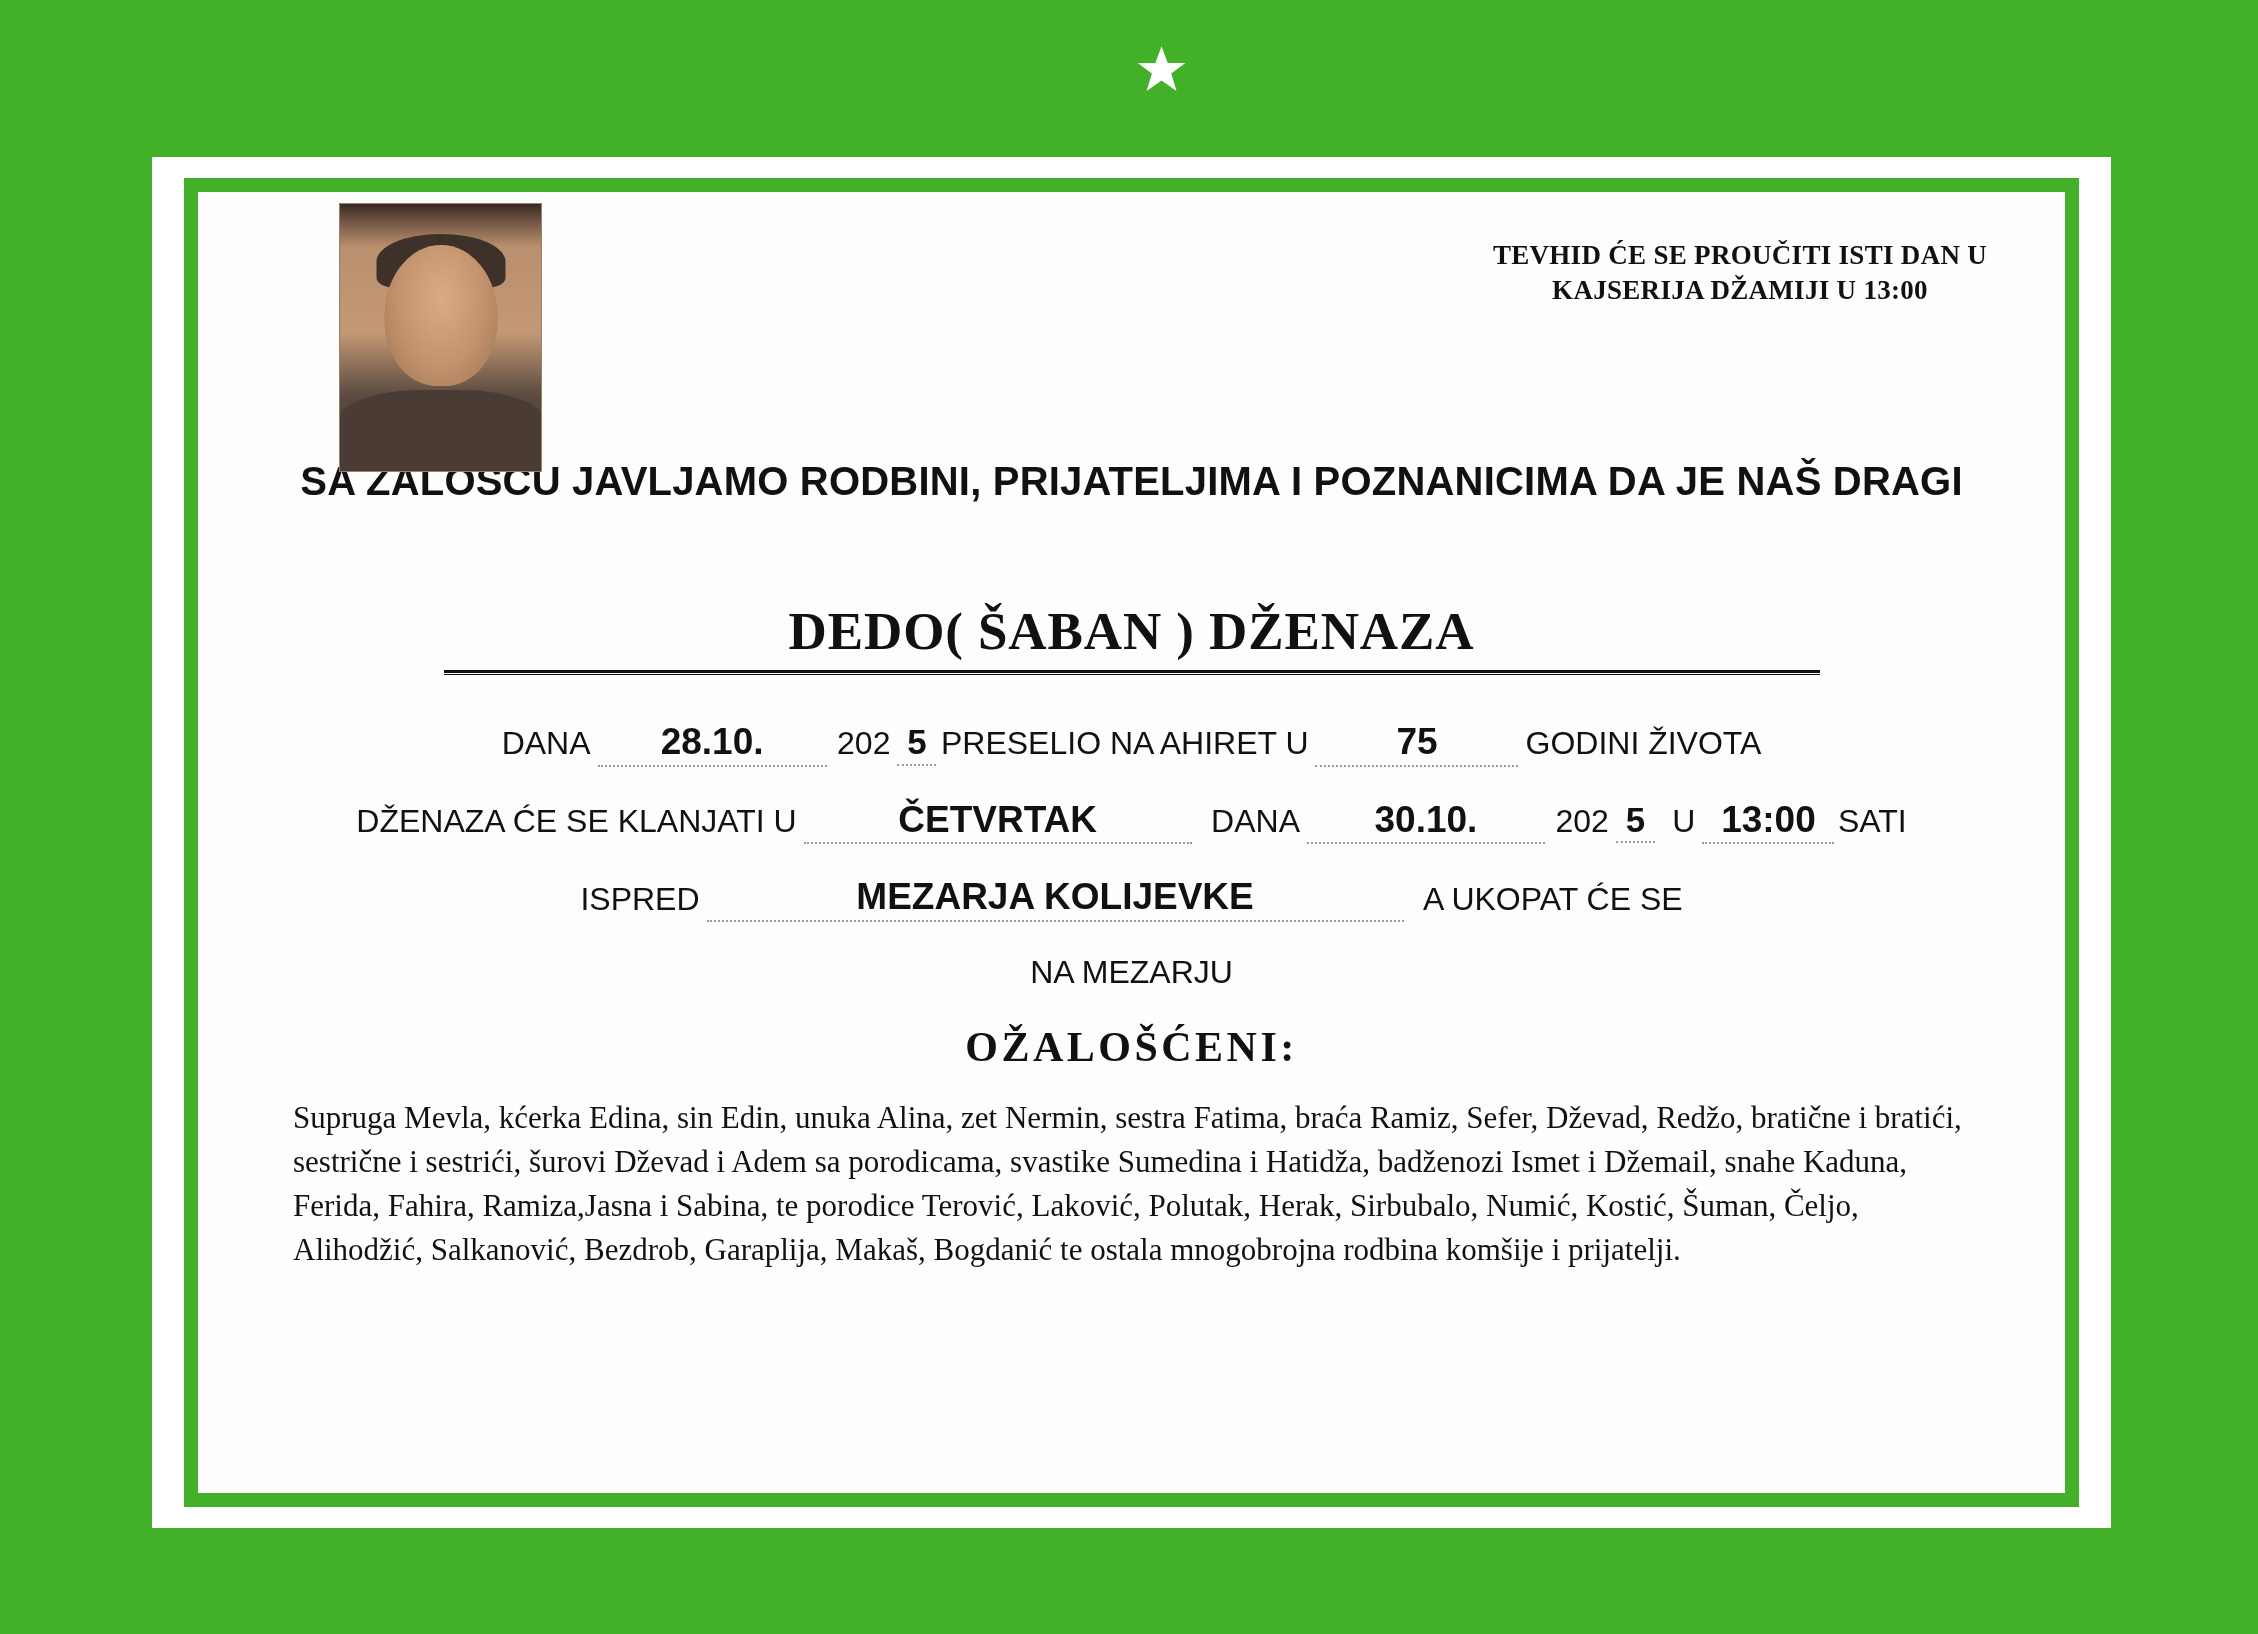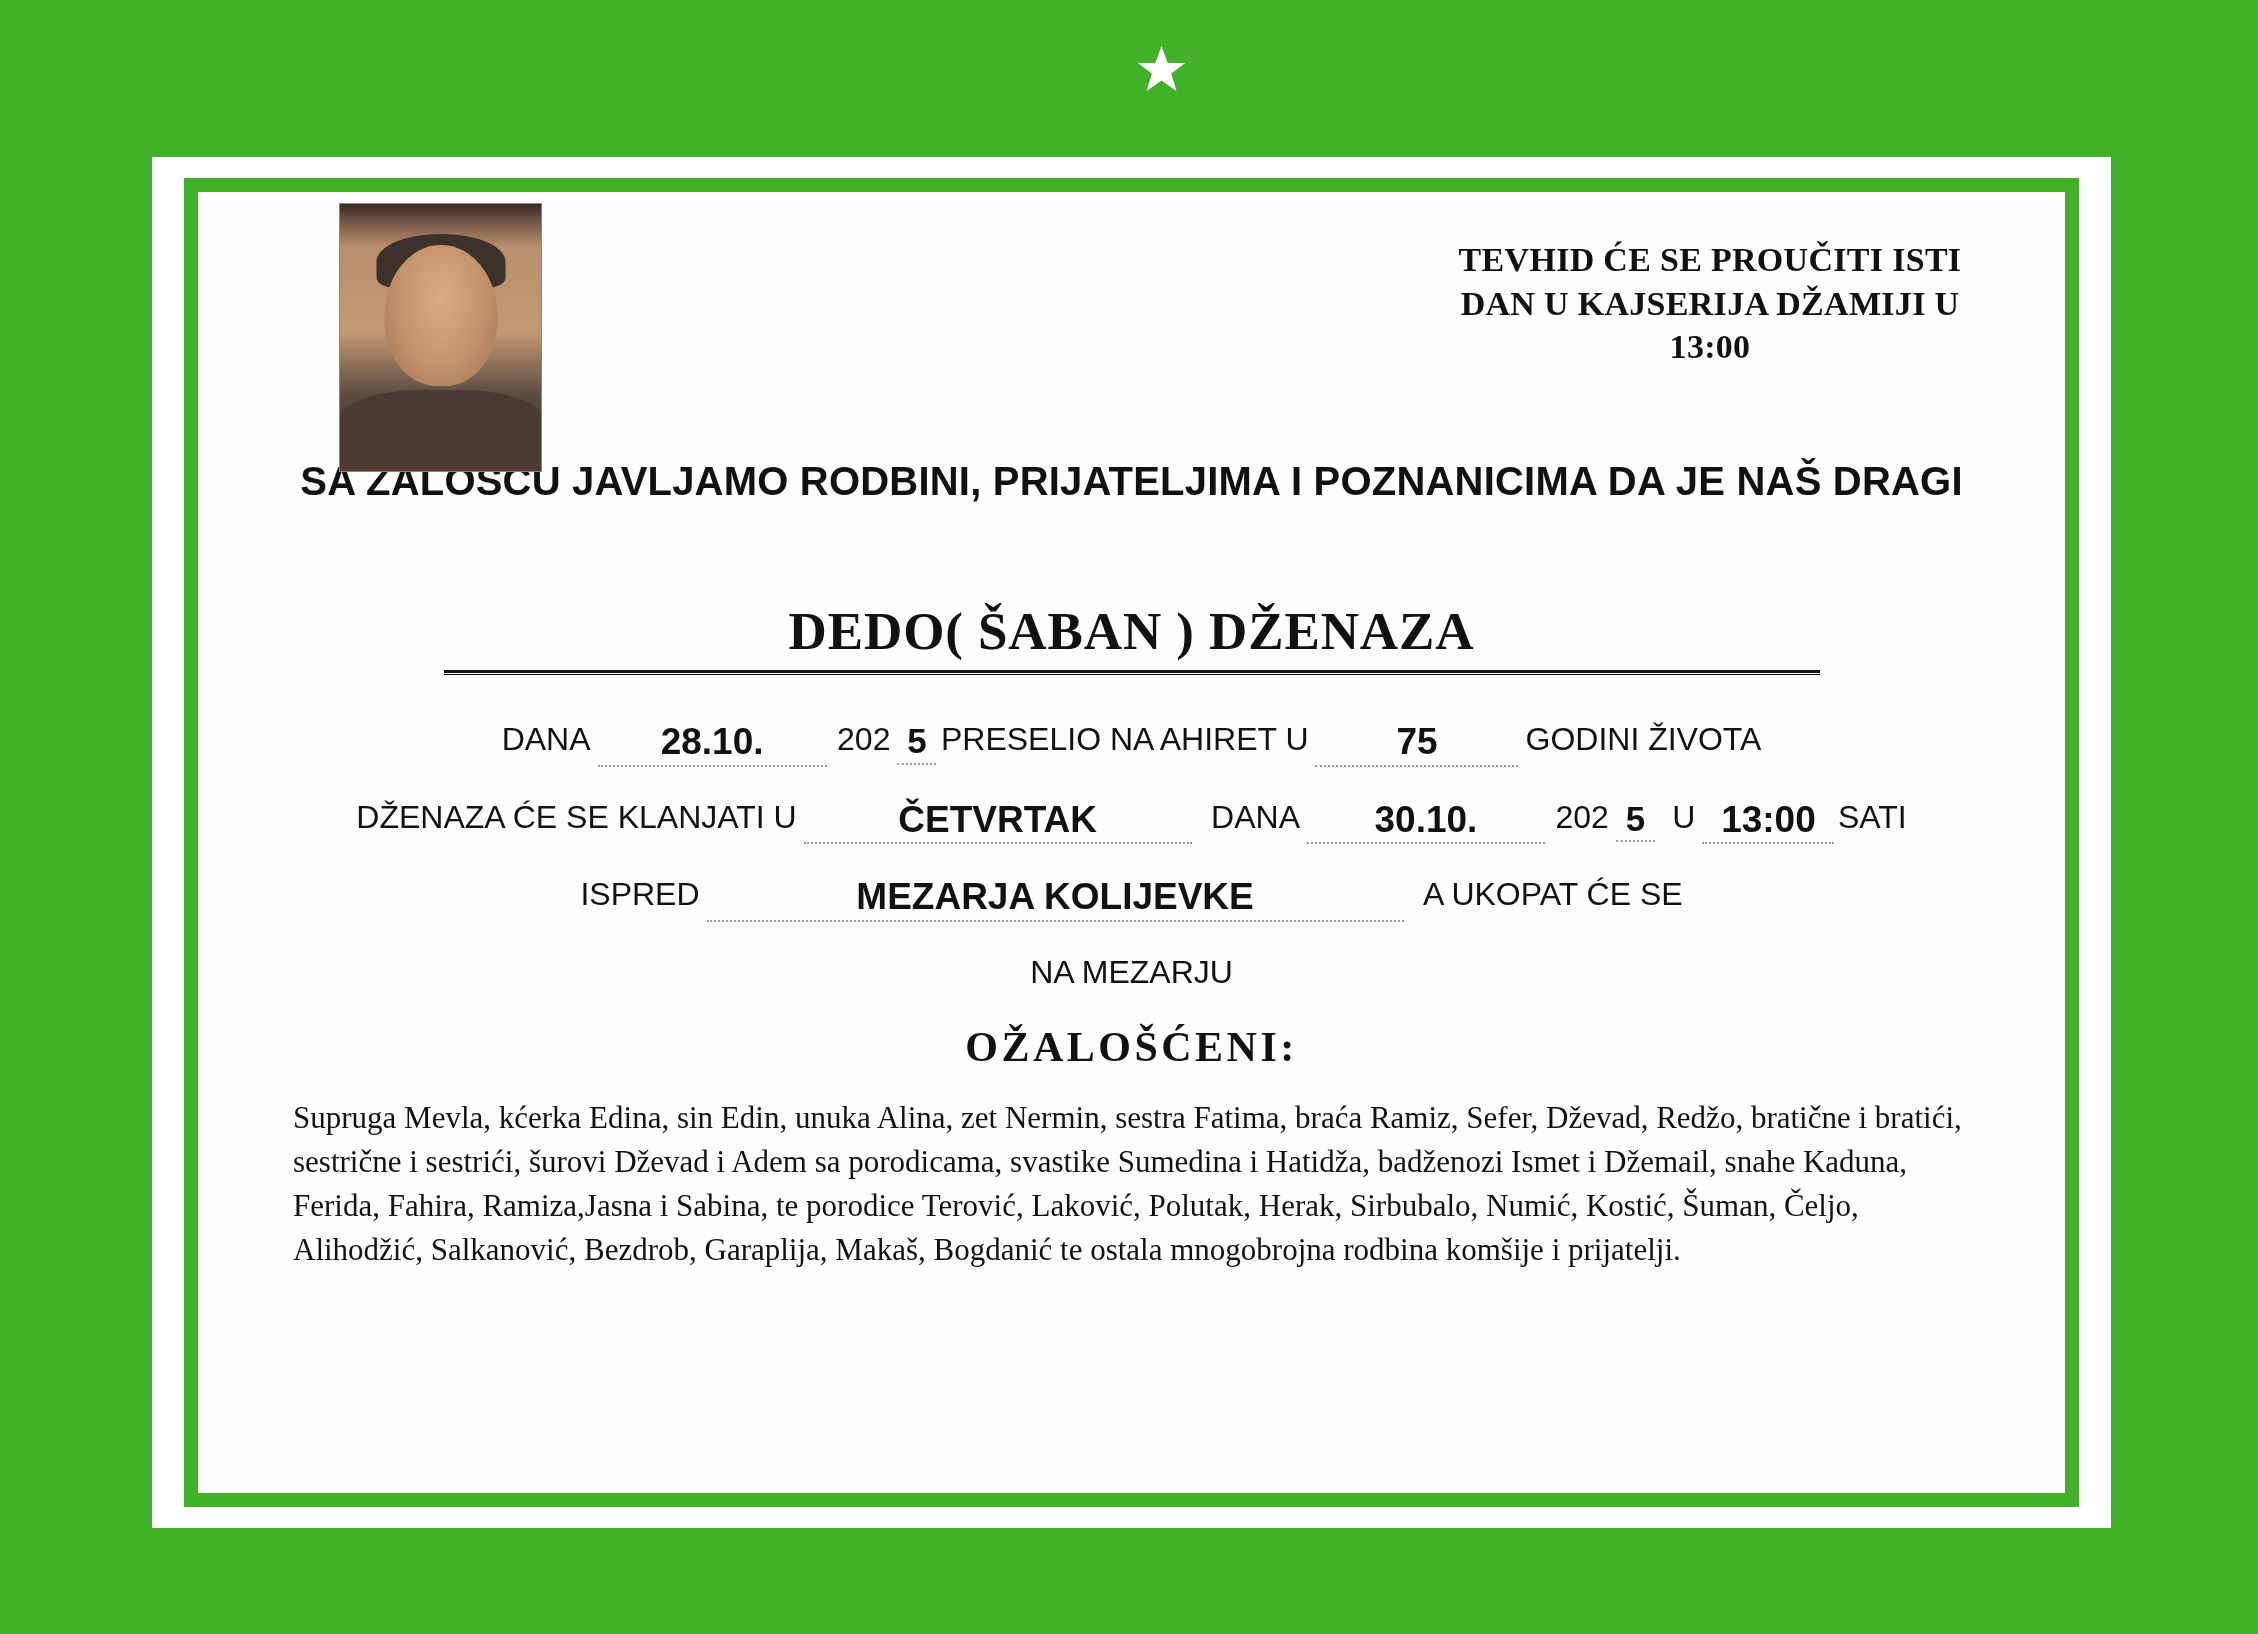--- a/index.html
+++ b/index.html
@@ -121,27 +121,27 @@
     text-align: center;
     font-family: "DejaVu Sans", sans-serif;
     font-size: 111px;
     line-height: 1.6;
     color: #111;
     direction: rtl;
   }
 
   .tevhid {
     position: absolute;
-    right: 64px;
+    right: 34px;
     top: 46px;
     width: 582px;
     text-align: center;
     font-family: "Liberation Serif", serif;
     font-weight: bold;
-    font-size: 34px;
+    font-size: 27px;
     line-height: 1.28;
     color: #111;
     letter-spacing: 0.3px;
   }
 
   .sa-zaloscu {
     margin-top: 1.8px;
     text-align: center;
     font-size: 40px;
     font-weight: bold;
@@ -169,21 +169,21 @@
   }
 
   .lines {
     margin-top: 46px;
     padding: 0 95px;
     color: #111;
   }
 
   .line {
     display: flex;
-    align-items: flex-start;
+    align-items: center;
     justify-content: center;
     font-size: 32px;
     margin-bottom: 32px;
     white-space: nowrap;
   }
   .lbl { font-size: 32px; }
   .fill {
     position: relative;
     display: inline-block;
     border-bottom: 2.6px dotted #9a9a9a;

